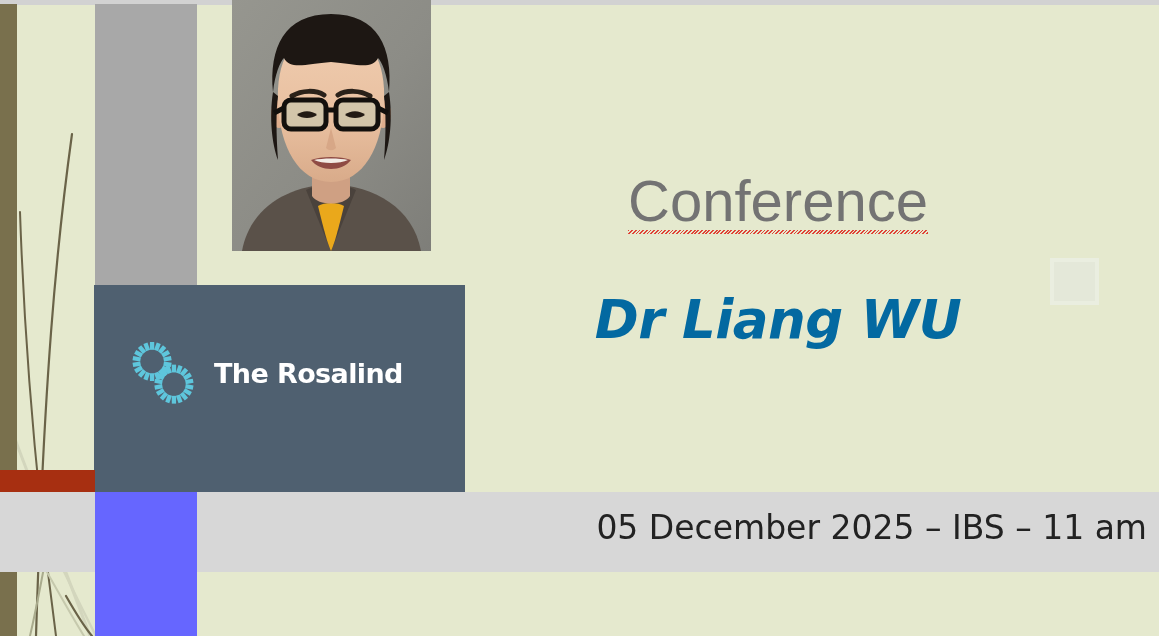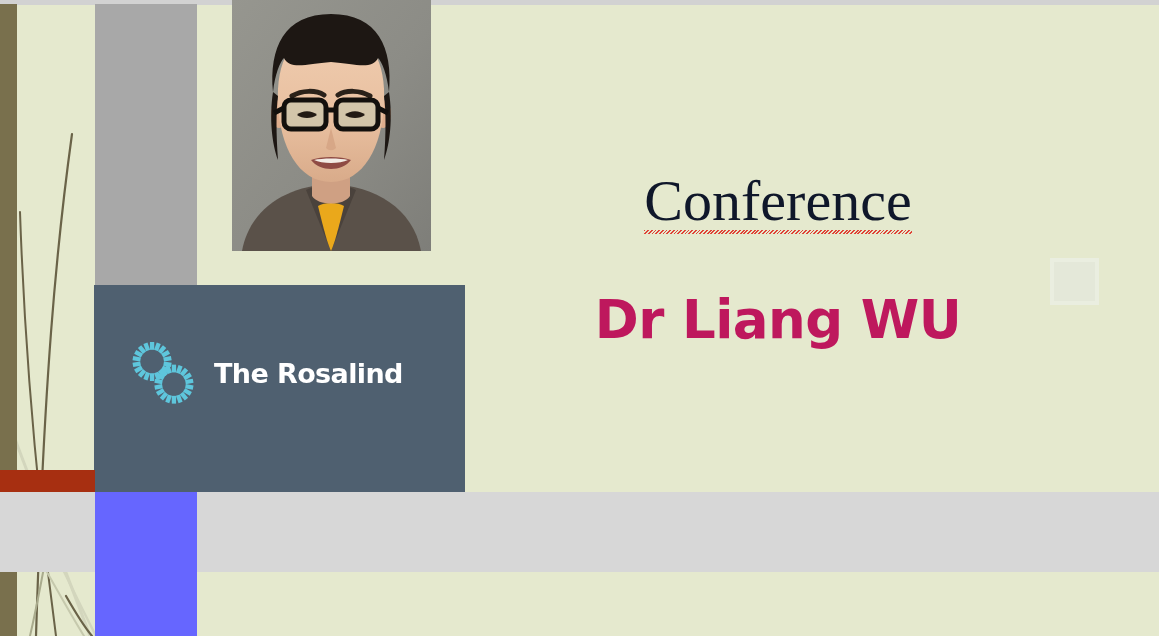--- a/index.html
+++ b/index.html
@@ -123,22 +123,22 @@
     border: 4px solid #eaeee0;
     box-sizing: border-box;
   }
 
   
   .title {
     position: absolute;
     left: 470px; top: 172px;
     width: 616px;
     text-align: center;
-    color: #0f172a;
-    font-family: Liberation Serif, serif;
+    color: #737373;
+    font-family: Liberation Sans, sans-serif;
     font-size: 58px;
     font-weight: normal;
     line-height: 1.0;
     white-space: nowrap;
   }
   .title .spell {
     position: relative;
     display: inline-block;
     padding-bottom: 4px;
   }
@@ -153,27 +153,28 @@
         rgba(0,0,0,0) 1.3px, rgba(0,0,0,0) 2.6px);
     opacity: 0.95;
   }
 
   
   .speaker {
     position: absolute;
     left: 470px; top: 293px;
     width: 616px;
     text-align: center;
-    color: #be185d;
+    color: #0369a1;
     font-family: "DejaVu Sans", sans-serif;
     font-size: 53px;
     font-weight: bold;
     line-height: 1.0;
     letter-spacing: -0.5px;
     white-space: nowrap;
+    font-style: italic;
   }
 
   
   .datetime {
     position: absolute;
     right: 12px; top: 511px;
     color: #222222;
     font-family: "DejaVu Sans", sans-serif;
     font-size: 33px;
     font-weight: normal;
@@ -318,14 +319,15 @@
 
   <div class="red-bar"></div>
   <div class="gray-band"></div>
   <div class="blue-rect"></div>
   <div class="ghost-square"></div>
 
   <div class="title"><span class="spell">Conference</span></div>
 
   <div class="speaker">Dr Liang WU</div>
 
+  <div class="datetime">05 December 2025 – IBS – 11 am</div>
 
 </div>
 
 </body></html>

